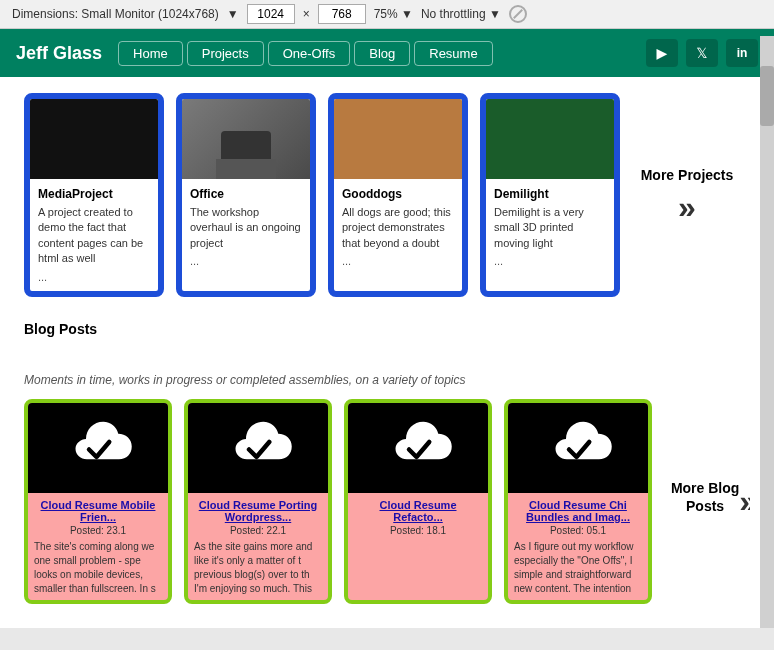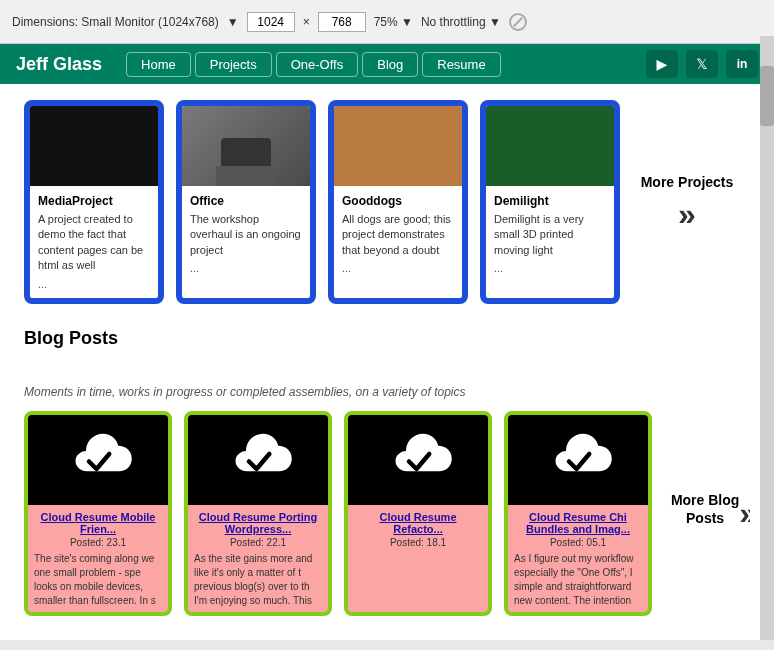--- a/index.html
+++ b/index.html
@@ -6,21 +6,21 @@
     body { font-family: Arial, sans-serif; background: #e8e8e8; font-size: 13px; overflow-x: hidden; }
 
     
     .browser-toolbar {
       background: #f0f0f0;
       border-bottom: 1px solid #ccc;
       padding: 6px 12px;
       display: flex;
       align-items: center;
       gap: 8px;
-      height: 44px;
+      height: 29px;
     }
     .browser-toolbar span { font-size: 12px; color: #333; }
     .dim-input {
       width: 48px; border: 1px solid #aaa; padding: 2px 4px; font-size: 12px; text-align: center; background: white;
     }
     .dim-x { font-size: 12px; color: #555; }
     .no-entry {
       width: 18px; height: 18px; border: 2px solid #aaa; border-radius: 50%; position: relative; display: inline-block;
     }
     .no-entry::after {
@@ -34,22 +34,22 @@
       overflow: hidden;
       position: relative;
     }
 
     
     nav {
       background: #008060;
       display: flex;
       align-items: center;
       padding: 0 16px;
-      height: 40px;
-      gap: 8px;
+      height: 48px;
+      gap: 0;
     }
     .nav-brand {
       color: white;
       font-weight: bold;
       font-size: 18px;
       margin-right: 16px;
     }
     .nav-links {
       display: flex;
       gap: 0;
@@ -123,21 +123,21 @@
     }
     .more-projects-label { font-weight: bold; font-size: 14px; margin-bottom: 8px; }
     .double-chevron {
       font-size: 32px;
       color: #333;
       font-weight: bold;
       line-height: 1;
     }
 
     
-    .section-title { font-size: 18px; font-weight: bold; margin-top: 16px; margin-bottom: 4px; }
+    .section-title { font-size: 14px; font-weight: bold; margin-top: 16px; margin-bottom: 4px; }
     .section-subtitle { font-style: italic; font-size: 12px; color: #555; margin-bottom: 12px; margin-top: 36px; }
 
     .blog-grid {
       display: flex;
       gap: 12px;
       overflow: hidden;
     }
     .blog-card {
       border: 4px solid #84cc16;
       border-radius: 8px;

